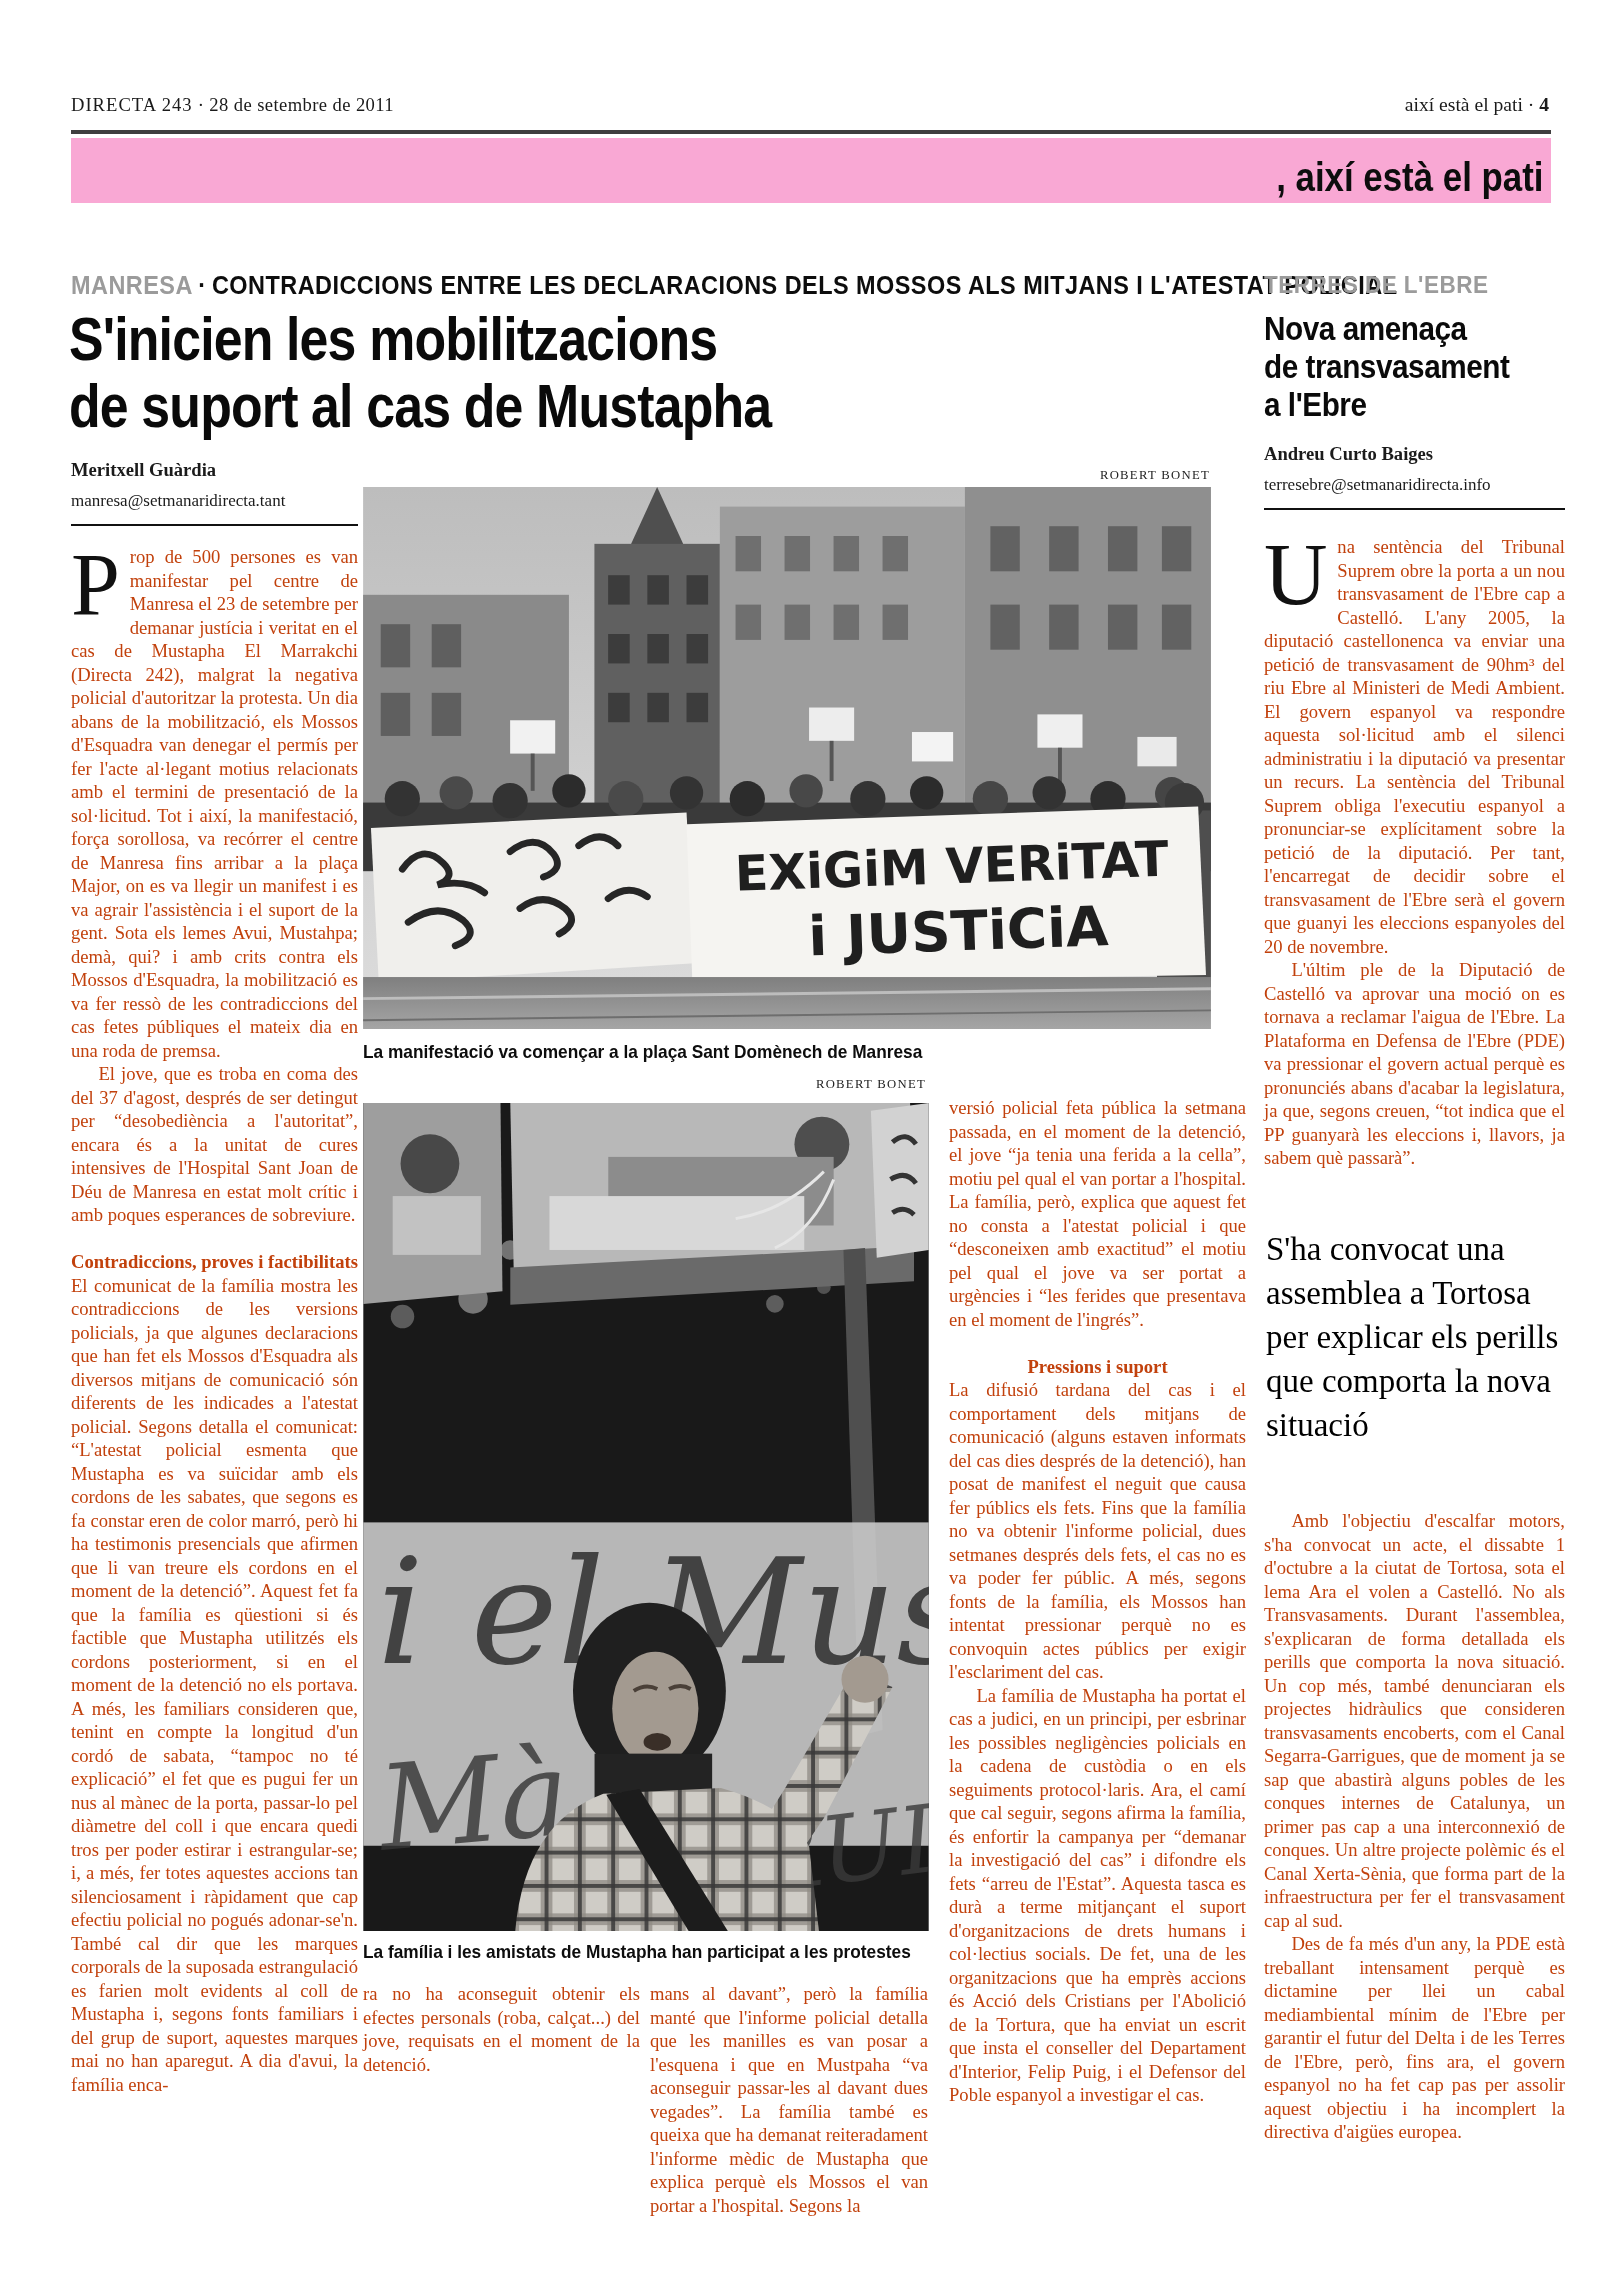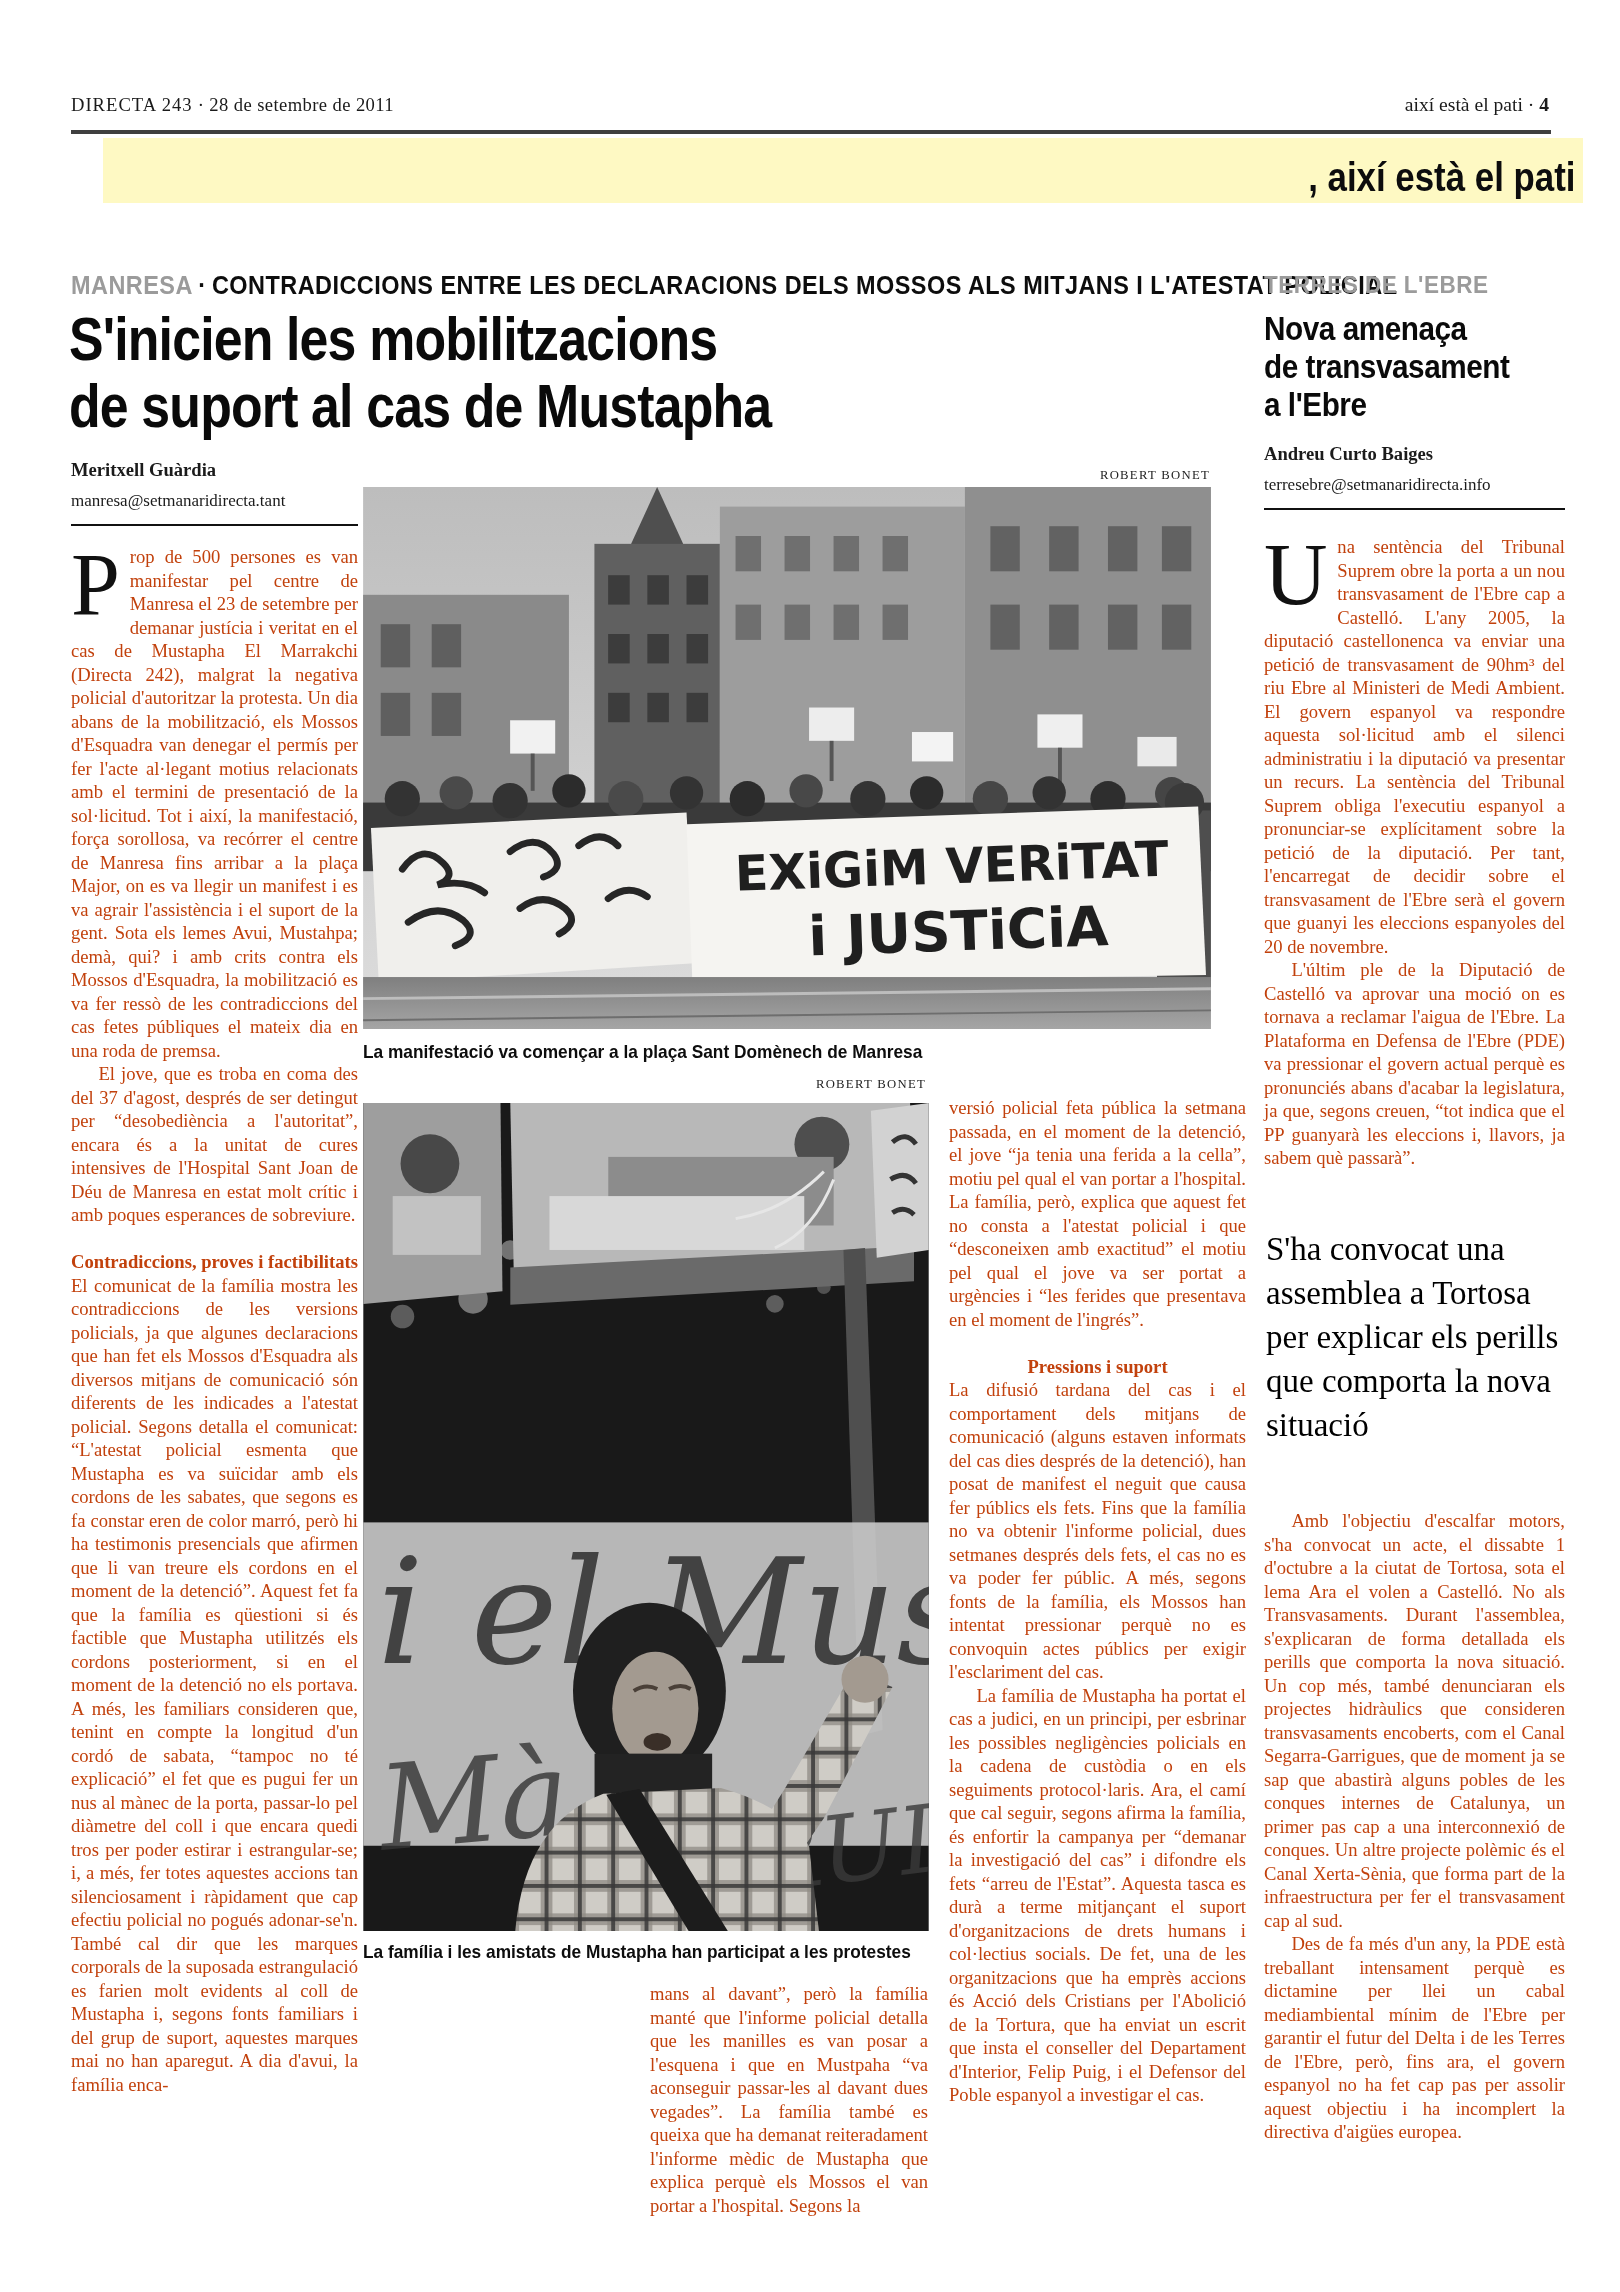--- a/index.html
+++ b/index.html
@@ -5,21 +5,21 @@
   html,body{margin:0;padding:0;}
   body{width:1620px;height:2293px;position:relative;background:#ffffff;overflow:hidden;
        font-family:"Liberation Serif",serif;color:#1b1b1b;}
   .abs{position:absolute;}
   
   .hdr-left{left:71px;top:94px;font-size:18.6px;letter-spacing:0.4px;}
   .hdr-left .brand{font-variant:small-caps;letter-spacing:1px;}
   .hdr-right{right:71px;top:94px;font-size:19.6px;}
   .hdr-right .pg{font-weight:bold;}
   .hdr-rule{left:71px;top:130px;width:1480px;height:3.9px;background:#3f3f3f;}
-  .band{left:71px;top:138px;width:1480px;height:65px;background:#fef9c3;margin-left:32px;}
+  .band{left:71px;top:138px;width:1480px;height:65px;background:#f9a8d4;}
   .band-text{position:absolute;right:7.8px;bottom:2px;font-family:"Liberation Sans",sans-serif;
              font-weight:bold;font-size:41px;color:#0d0d0d;transform:scaleX(.85);transform-origin:100% 50%;white-space:nowrap;}
   
   .kicker{left:71px;top:271px;font-family:"Liberation Sans",sans-serif;font-weight:bold;font-size:25.5px;
           transform:scaleX(.92);transform-origin:0 50%;white-space:nowrap;letter-spacing:0.5px;color:#0d0d0d;}
   .kicker .city{color:#9b9b9b;}
   .kicker .sep{color:#0d0d0d;padding:0 5.9px;}
   .section-label{left:1264px;top:271px;font-family:"Liberation Sans",sans-serif;font-weight:bold;font-size:24.5px;
           color:#9b9b9b;transform:scaleX(.92);transform-origin:0 50%;white-space:nowrap;letter-spacing:0.5px;}
   
@@ -265,20 +265,21 @@
 </div>
 <div class="abs caption caption2">La família i les amistats de Mustapha han participat a les protestes</div>
 
 <div class="abs col col1">
     <p class="pd">Prop de 500 persones es van manifestar pel centre de Manresa el 23 de setembre per demanar justícia i veritat en el cas de Mustapha El Marrakchi (Directa 242), malgrat la negativa policial d'autoritzar la protesta. Un dia abans de la mobilització, els Mossos d'Esquadra van denegar el permís per fer l'acte al·legant motius relacionats amb el termini de presentació de la sol·licitud. Tot i així, la manifestació, força sorollosa, va recórrer el centre de Manresa fins arribar a la plaça Major, on es va llegir un manifest i es va agrair l'assistència i el suport de la gent. Sota els lemes Avui, Mustahpa; demà, qui? i amb crits contra els Mossos d'Esquadra, la mobilització es va fer ressò de les contradiccions del cas fetes públiques el mateix dia en una roda de premsa.</p>
     <p class="p">El jove, que es troba en coma des del 37 d'agost, després de ser detingut per “desobediència a l'autoritat”, encara és a la unitat de cures intensives de l'Hospital Sant Joan de Déu de Manresa en estat molt crític i amb poques esperances de sobreviure.</p>
     <h3 class="h">Contradiccions, proves i factibilitats</h3>
     <p class="p0">El comunicat de la família mostra les contradiccions de les versions policials, ja que algunes declaracions que han fet els Mossos d'Esquadra als diversos mitjans de comunicació són diferents de les indicades a l'atestat policial. Segons detalla el comunicat: “L'atestat policial esmenta que Mustapha es va suïcidar amb els cordons de les sabates, que segons es fa constar eren de color marró, però hi ha testimonis presencials que afirmen que li van treure els cordons en el moment de la detenció”. Aquest fet fa que la família es qüestioni si és factible que Mustapha utilitzés els cordons posteriorment, si en el moment de la detenció no els portava. A més, les familiars consideren que, tenint en compte la longitud d'un cordó de sabata, “tampoc no té explicació” el fet que es pugui fer un nus al mànec de la porta, passar-lo pel diàmetre del coll i que encara quedi tros per poder estirar i estrangular-se; i, a més, fer totes aquestes accions tan silenciosament i ràpidament que cap efectiu policial no pogués adonar-se'n. També cal dir que les marques corporals de la suposada estrangulació es farien molt evidents al coll de Mustapha i, segons fonts familiars i del grup de suport, aquestes marques mai no han aparegut. A dia d'avui, la família enca-</p>
   </div>
 <div class="abs col cola">
+    <p class="p0">ra no ha aconseguit obtenir els efectes personals (roba, calçat...) del jove, requisats en el moment de la detenció.</p>
   </div>
 <div class="abs col colb">
     <p class="p0">mans al davant”, però la família manté que l'informe policial detalla que les manilles es van posar a l'esquena i que en Mustpaha “va aconseguir passar-les al davant dues vegades”. La família també es queixa que ha demanat reiteradament l'informe mèdic de Mustapha que explica perquè els Mossos el van portar a l'hospital. Segons la</p>
   </div>
 <div class="abs col colmid">
     <p class="p0">versió policial feta pública la setmana passada, en el moment de la detenció, el jove “ja tenia una ferida a la cella”, motiu pel qual el van portar a l'hospital. La família, però, explica que aquest fet no consta a l'atestat policial i que “desconeixen amb exactitud” el motiu pel qual el jove va ser portat a urgències i “les ferides que presentava en el moment de l'ingrés”.</p>
     <h3 class="h">Pressions i suport</h3>
     <p class="p0">La difusió tardana del cas i el comportament dels mitjans de comunicació (alguns estaven informats del cas dies després de la detenció), han posat de manifest el neguit que causa fer públics els fets. Fins que la família no va obtenir l'informe policial, dues setmanes després dels fets, el cas no es va poder fer públic. A més, segons fonts de la família, els Mossos han intentat pressionar perquè no es convoquin actes públics per exigir l'esclariment del cas.</p>
     <p class="p">La família de Mustapha ha portat el cas a judici, en un principi, per esbrinar les possibles negligències policials en la cadena de custòdia o en els seguiments protocol·laris. Ara, el camí que cal seguir, segons afirma la família, és enfortir la campanya per “demanar la investigació del cas” i difondre els fets “arreu de l'Estat”. Aquesta tasca es durà a terme mitjançant el suport d'organitzacions de drets humans i col·lectius socials. De fet, una de les organitzacions que ha emprès accions és Acció dels Cristians per l'Abolició de la Tortura, que ha enviat un escrit que insta el conseller del Departament d'Interior, Felip Puig, i el Defensor del Poble espanyol a investigar el cas.</p>
   </div>

